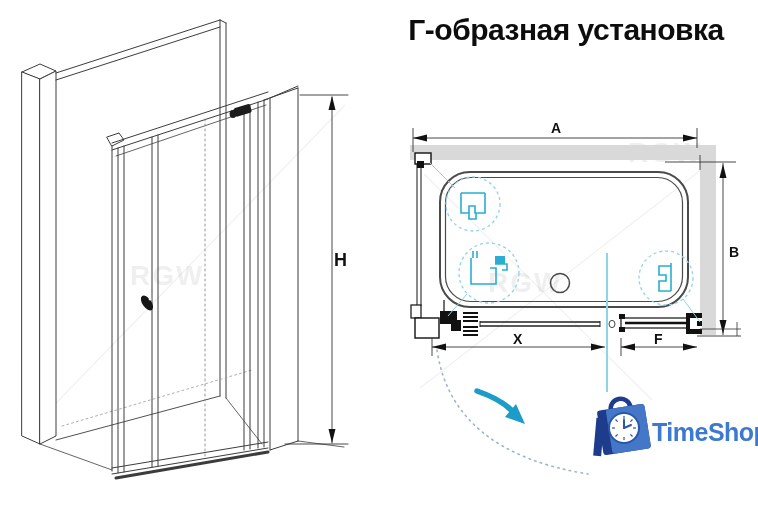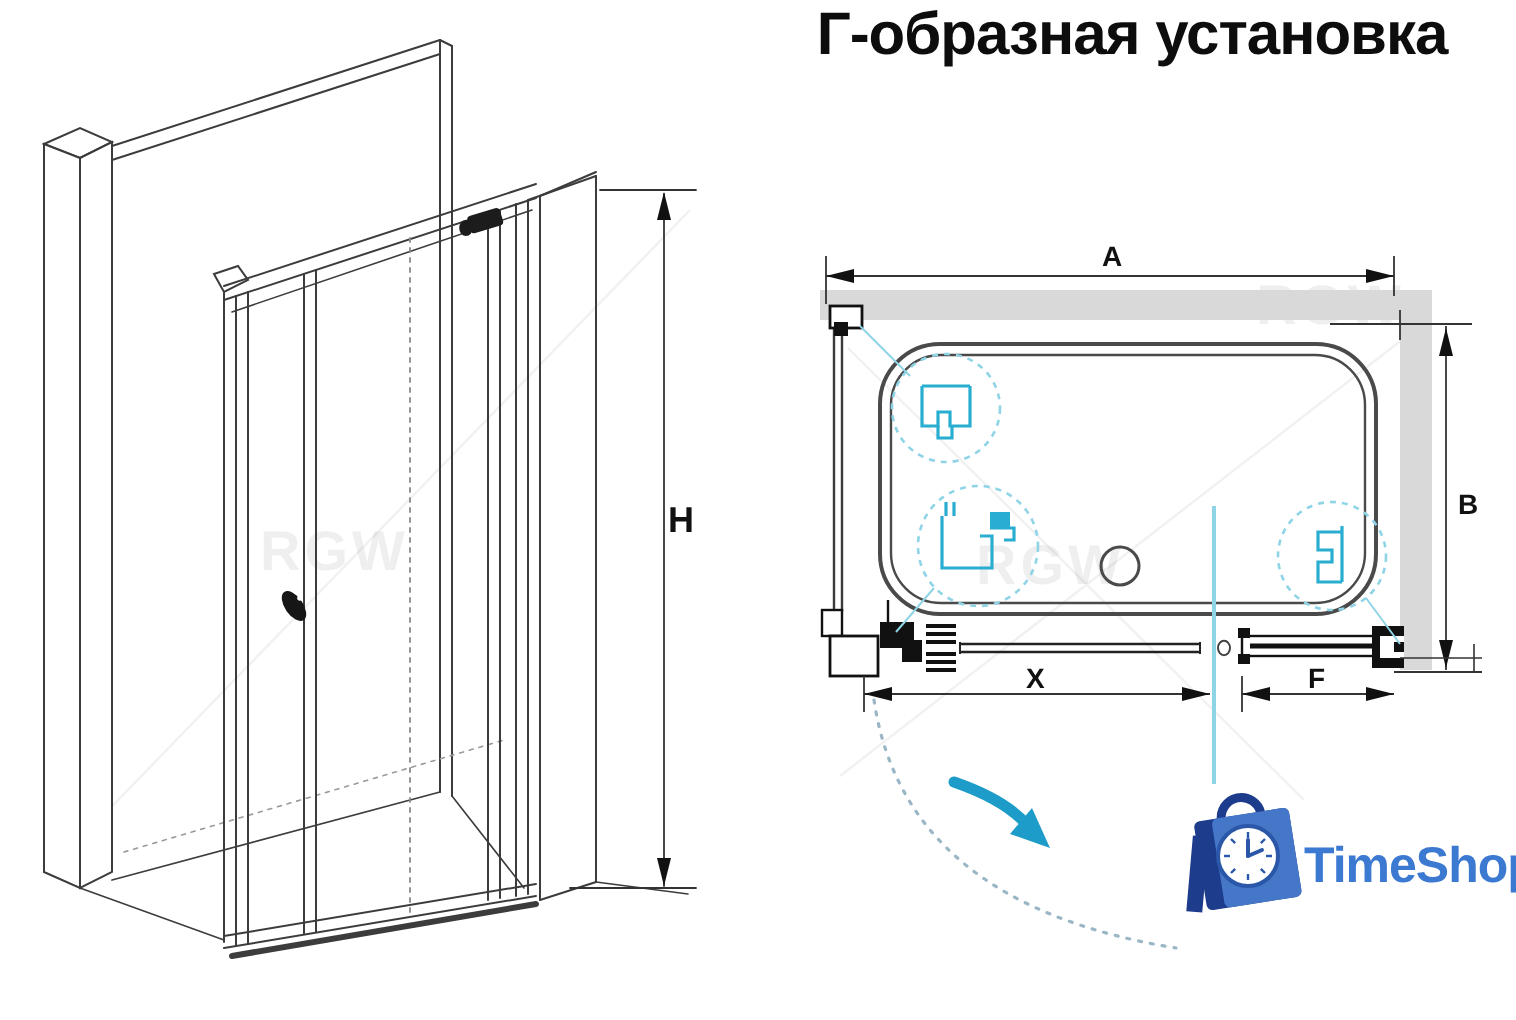--- a/index.html
+++ b/index.html
@@ -1,21 +1,21 @@
 <!DOCTYPE html>
 <html><head>
 <meta charset="utf-8">
 <style>
   html,body { margin:0; padding:0; background:#fff; }
   .stage {
     position:relative; width:758px; height:510px; background:#ffffff;
     overflow:hidden; font-family:"Liberation Sans", sans-serif;
   }
   .title {
-    position:absolute; left:390px; top:1px; width:352px;
+    position:absolute; left:390px; top:13px; width:352px;
     text-align:center; font-size:30px; font-weight:700;
     letter-spacing:-0.5px; color:#0d0d0d; white-space:nowrap;
   }
   svg.scene { position:absolute; left:0; top:0; }
   text { font-family:"Liberation Sans", sans-serif; }
   .dim { font-size:14px; font-weight:700; fill:#111; }
   .dimH { font-size:18px; font-weight:600; fill:#111; }
   .wm { font-size:28px; font-weight:700; fill:#444; opacity:0.08; letter-spacing:2px; }
   .brand { font-size:25px; font-weight:700; fill:#3c7ad2; letter-spacing:-0.5px; }
 </style>

